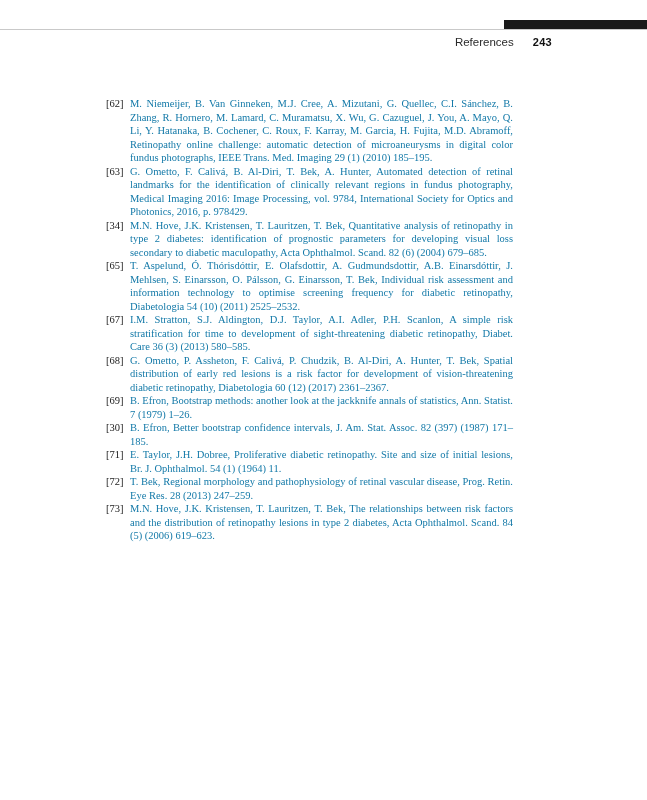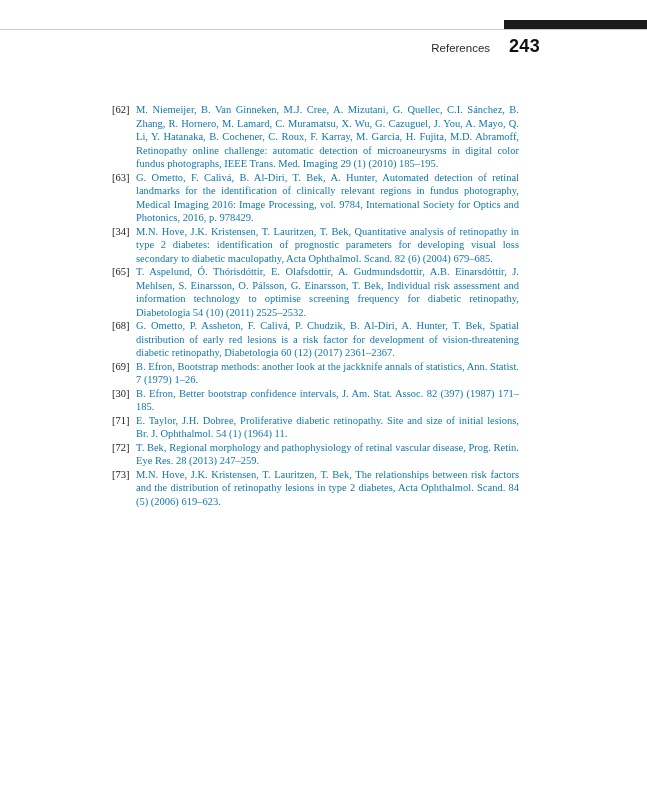--- a/index.html
+++ b/index.html
@@ -31,42 +31,42 @@
     left: 0;
     width: 647px;
     height: 1px;
     background: var(--rule, #c9c9c9);
   }
   
   .running-head {
     position: absolute;
     top: 36px;
     left: 0;
-    right: 107px;
+    right: 95px;
     display: flex;
     justify-content: flex-end;
     align-items: baseline;
     gap: 19px;
     font-family: "Liberation Sans", sans-serif;
     font-size: 11.5px;
     color: #2a2a2a;
   }
   .rh-page {
     font-weight: bold;
-    font-size: 18px;
+    font-size: 11px;
     color: #111111;
     letter-spacing: 0.3px;
   }
   
   .ref-list {
     position: absolute;
     top: 91px;
     left: 100px;
     width: 407px;
-    margin: 12px;
+    margin: 6px;
     padding: 0;
     list-style: none;
     font-size: 10.5px;
     line-height: 13.5px;
   }
   .ref {
     position: relative;
     padding-left: 24px;
     text-align: justify;
   }
@@ -88,20 +88,21 @@
   <div class="head-rule"></div>
   <div class="running-head">
     <span class="rh-title">References</span>
     <span class="rh-page">243</span>
   </div>
   <ol class="ref-list" id="ref-list">
       <li class="ref"><span class="ref-label">[62]</span><span class="ref-text">M. Niemeijer, B. Van Ginneken, M.J. Cree, A. Mizutani, G. Quellec, C.I. Sánchez, B. Zhang, R. Hornero, M. Lamard, C. Muramatsu, X. Wu, G. Cazuguel, J. You, A. Mayo, Q. Li, Y. Hatanaka, B. Cochener, C. Roux, F. Karray, M. Garcia, H. Fujita, M.D. Abramoff, Retinopathy online challenge: automatic detection of microaneurysms in digital color fundus photographs, IEEE Trans. Med. Imaging 29 (1) (2010) 185–195.</span></li>
       <li class="ref"><span class="ref-label">[63]</span><span class="ref-text">G. Ometto, F. Calivá, B. Al-Diri, T. Bek, A. Hunter, Automated detection of retinal landmarks for the identification of clinically relevant regions in fundus photography, Medical Imaging 2016: Image Processing, vol. 9784, International Society for Optics and Photonics, 2016, p. 978429.</span></li>
       <li class="ref"><span class="ref-label">[34]</span><span class="ref-text">M.N. Hove, J.K. Kristensen, T. Lauritzen, T. Bek, Quantitative analysis of retinopathy in type 2 diabetes: identification of prognostic parameters for developing visual loss secondary to diabetic maculopathy, Acta Ophthalmol. Scand. 82 (6) (2004) 679–685.</span></li>
       <li class="ref"><span class="ref-label">[65]</span><span class="ref-text">T. Aspelund, Ó. Thórisdóttir, E. Olafsdottir, A. Gudmundsdottir, A.B. Einarsdóttir, J. Mehlsen, S. Einarsson, O. Pálsson, G. Einarsson, T. Bek, Individual risk assessment and information technology to optimise screening frequency for diabetic retinopathy, Diabetologia 54 (10) (2011) 2525–2532.</span></li>
+      <li class="ref"><span class="ref-label">[67]</span><span class="ref-text">I.M. Stratton, S.J. Aldington, D.J. Taylor, A.I. Adler, P.H. Scanlon, A simple risk stratification for time to development of sight-threatening diabetic retinopathy, Diabet. Care 36 (3) (2013) 580–585.</span></li>
       <li class="ref"><span class="ref-label">[68]</span><span class="ref-text">G. Ometto, P. Assheton, F. Calivá, P. Chudzik, B. Al-Diri, A. Hunter, T. Bek, Spatial distribution of early red lesions is a risk factor for development of vision-threatening diabetic retinopathy, Diabetologia 60 (12) (2017) 2361–2367.</span></li>
       <li class="ref"><span class="ref-label">[69]</span><span class="ref-text">B. Efron, Bootstrap methods: another look at the jackknife annals of statistics, Ann. Statist. 7 (1979) 1–26.</span></li>
       <li class="ref"><span class="ref-label">[30]</span><span class="ref-text">B. Efron, Better bootstrap confidence intervals, J. Am. Stat. Assoc. 82 (397) (1987) 171–185.</span></li>
       <li class="ref"><span class="ref-label">[71]</span><span class="ref-text">E. Taylor, J.H. Dobree, Proliferative diabetic retinopathy. Site and size of initial lesions, Br. J. Ophthalmol. 54 (1) (1964) 11.</span></li>
       <li class="ref"><span class="ref-label">[72]</span><span class="ref-text">T. Bek, Regional morphology and pathophysiology of retinal vascular disease, Prog. Retin. Eye Res. 28 (2013) 247–259.</span></li>
       <li class="ref"><span class="ref-label">[73]</span><span class="ref-text">M.N. Hove, J.K. Kristensen, T. Lauritzen, T. Bek, The relationships between risk factors and the distribution of retinopathy lesions in type 2 diabetes, Acta Ophthalmol. Scand. 84 (5) (2006) 619–623.</span></li>
     </ol>
 </div>
 
 </body></html>

